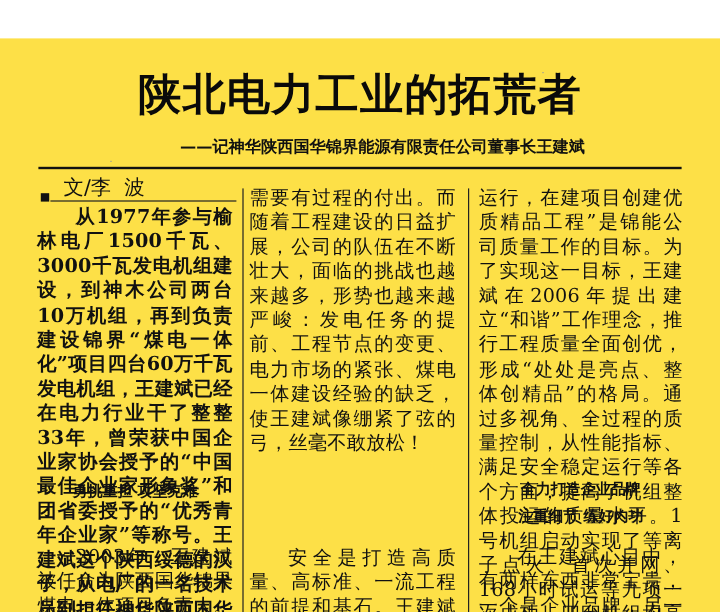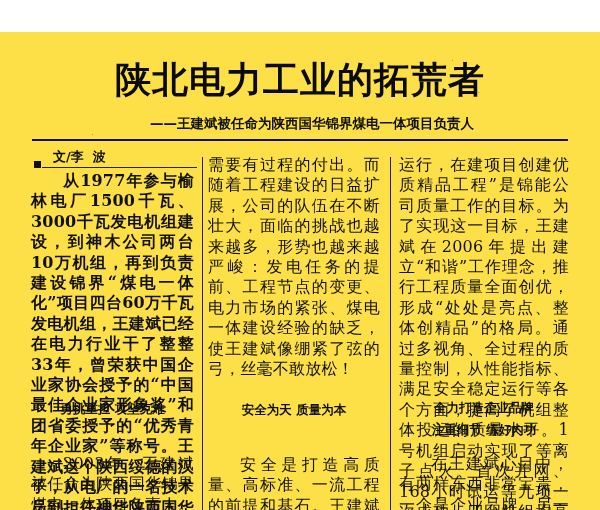--- a/index.html
+++ b/index.html
@@ -61,22 +61,22 @@
     .author-rule {
       position: absolute;
       left: 42px; top: 135px;
       width: 155px; height: 1px;
       background: #222;
     }
     .author {
       position: absolute;
       left: 53px; top: 116px;
       font-family: "DejaVu Sans", sans-serif;
-      font-weight: bold;
-      font-size: 13px;
+      font-weight: normal;
+      font-size: 17px;
       line-height: 18px;
       white-space: pre;
     }
     .col {
       position: absolute;
       font-size: 16px;
       line-height: 20.4px;
       letter-spacing: 0.2px;
     }
     .col p {
@@ -114,21 +114,21 @@
       width: 1px; height: 1px;
       background: #999;
     }
   </style>
 </head>
 <body>
 
 <div class="page">
 
   <div class="title">陕北电力工业的拓荒者</div>
-  <div class="subtitle">——王建斌被任命为陕西国华锦界煤电一体项目负责人</div>
+  <div class="subtitle">——记神华陕西国华锦界能源有限责任公司董事长王建斌</div>
   <div class="top-rule"></div>
 
   <div class="author-mark"></div>
   <div class="author">文/李  波</div>
   <div class="author-rule"></div>
 
   <div class="col col-1">
     <p>从1977年参与榆林电厂1500千瓦、3000千瓦发电机组建设，到神木公司两台10万机组，再到负责建设锦界“煤电一体化”项目四台60万千瓦发电机组，王建斌已经在电力行业干了整整33年，曾荣获中国企业家协会授予的“中国最佳企业家形象奖”和团省委授予的“优秀青年企业家”等称号。王建斌这个陕西绥德的汉子，从电厂的一名技术员到担任神华陕西国华锦界能源有限责任公司董事长兼党委书记，他几乎参与了陕北地区所有当时规模容量最大的电厂项目，因此被称为陕北电力工业发展的拓荒者和奠基人。</p>
   </div>
   <div class="section-head sh-1">
@@ -137,21 +137,20 @@
   <div class="col body-1-lower">
     <p>2003年，王建斌被任命为陕西国华锦界煤电一体项目负责人。该项目是西电东送北通道的启动点，陕北能源化工基地的龙头项目，寄予着国家打造新型能源工业模式、提升能源工业效能的希望。</p>
   </div>
 
   <div class="divider divider-1"></div>
 
   <div class="col col-2">
     <p class="no-indent">需要有过程的付出。而随着工程建设的日益扩展，公司的队伍在不断壮大，面临的挑战也越来越多，形势也越来越严峻：发电任务的提前、工程节点的变更、电力市场的紧张、煤电一体建设经验的缺乏，使王建斌像绷紧了弦的弓，丝毫不敢放松！</p>
   </div>
   <div class="section-head sh-2">
-    <div>安全为天  质量为本</div>
   </div>
   <div class="col body-2-lower">
     <p>安全是打造高质量、高标准、一流工程的前提和基石。王建斌一直强调要把“安全为天、以人为本”的思想贯穿于基建的全过程，以“提高工程管控能力”为中心，通过用科学的安全观统领现场，认</p>
   </div>
 
   <div class="divider divider-2"></div>
 
   <div class="col col-3">
     <p class="no-indent">运行，在建项目创建优质精品工程”是锦能公司质量工作的目标。为了实现这一目标，王建斌在2006年提出建立“和谐”工作理念，推行工程质量全面创优，形成“处处是亮点、整体创精品”的格局。通过多视角、全过程的质量控制，从性能指标、满足安全稳定运行等各个方面，提高了机组整体投运的质量水平。1号机组启动实现了等离子点火、首次并网、168小时试运等九项一次成功。四台机组均高质量、高水平、高标准的投产，并创下了3283元/千瓦的国内60万空冷机组最低造价水平，在全国煤电一体化项目建设史上写下了浓墨重彩的一笔！</p>
   </div>

